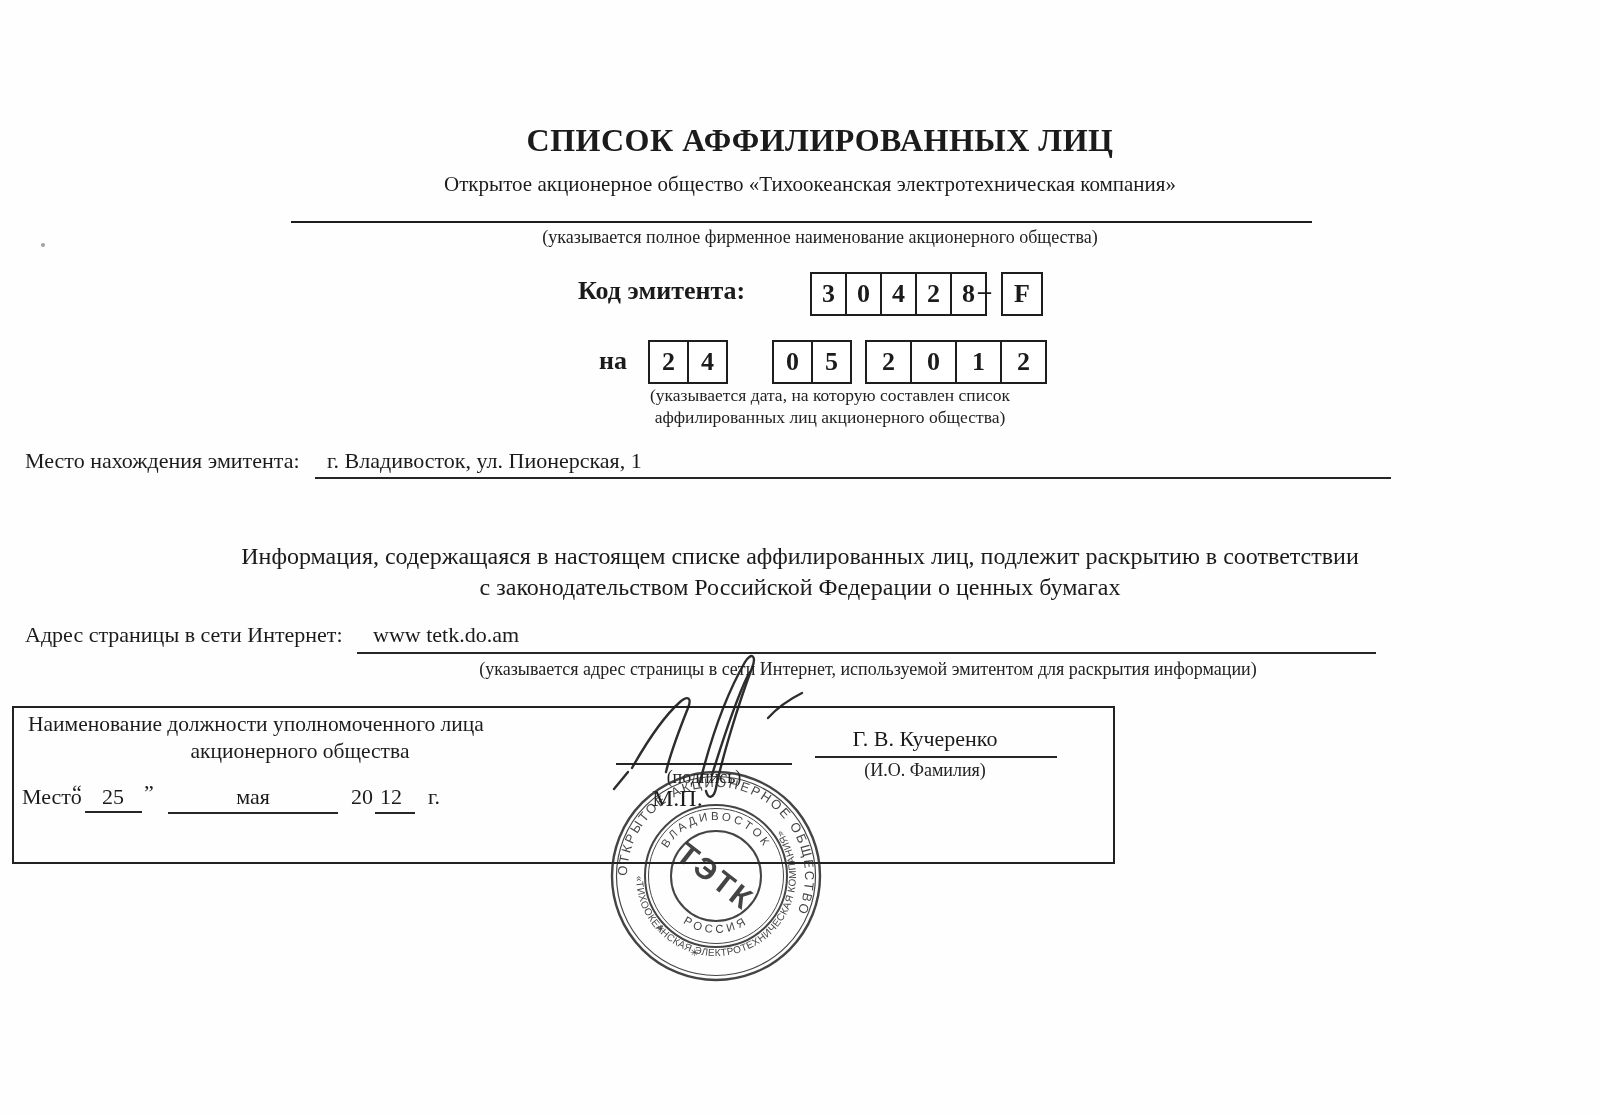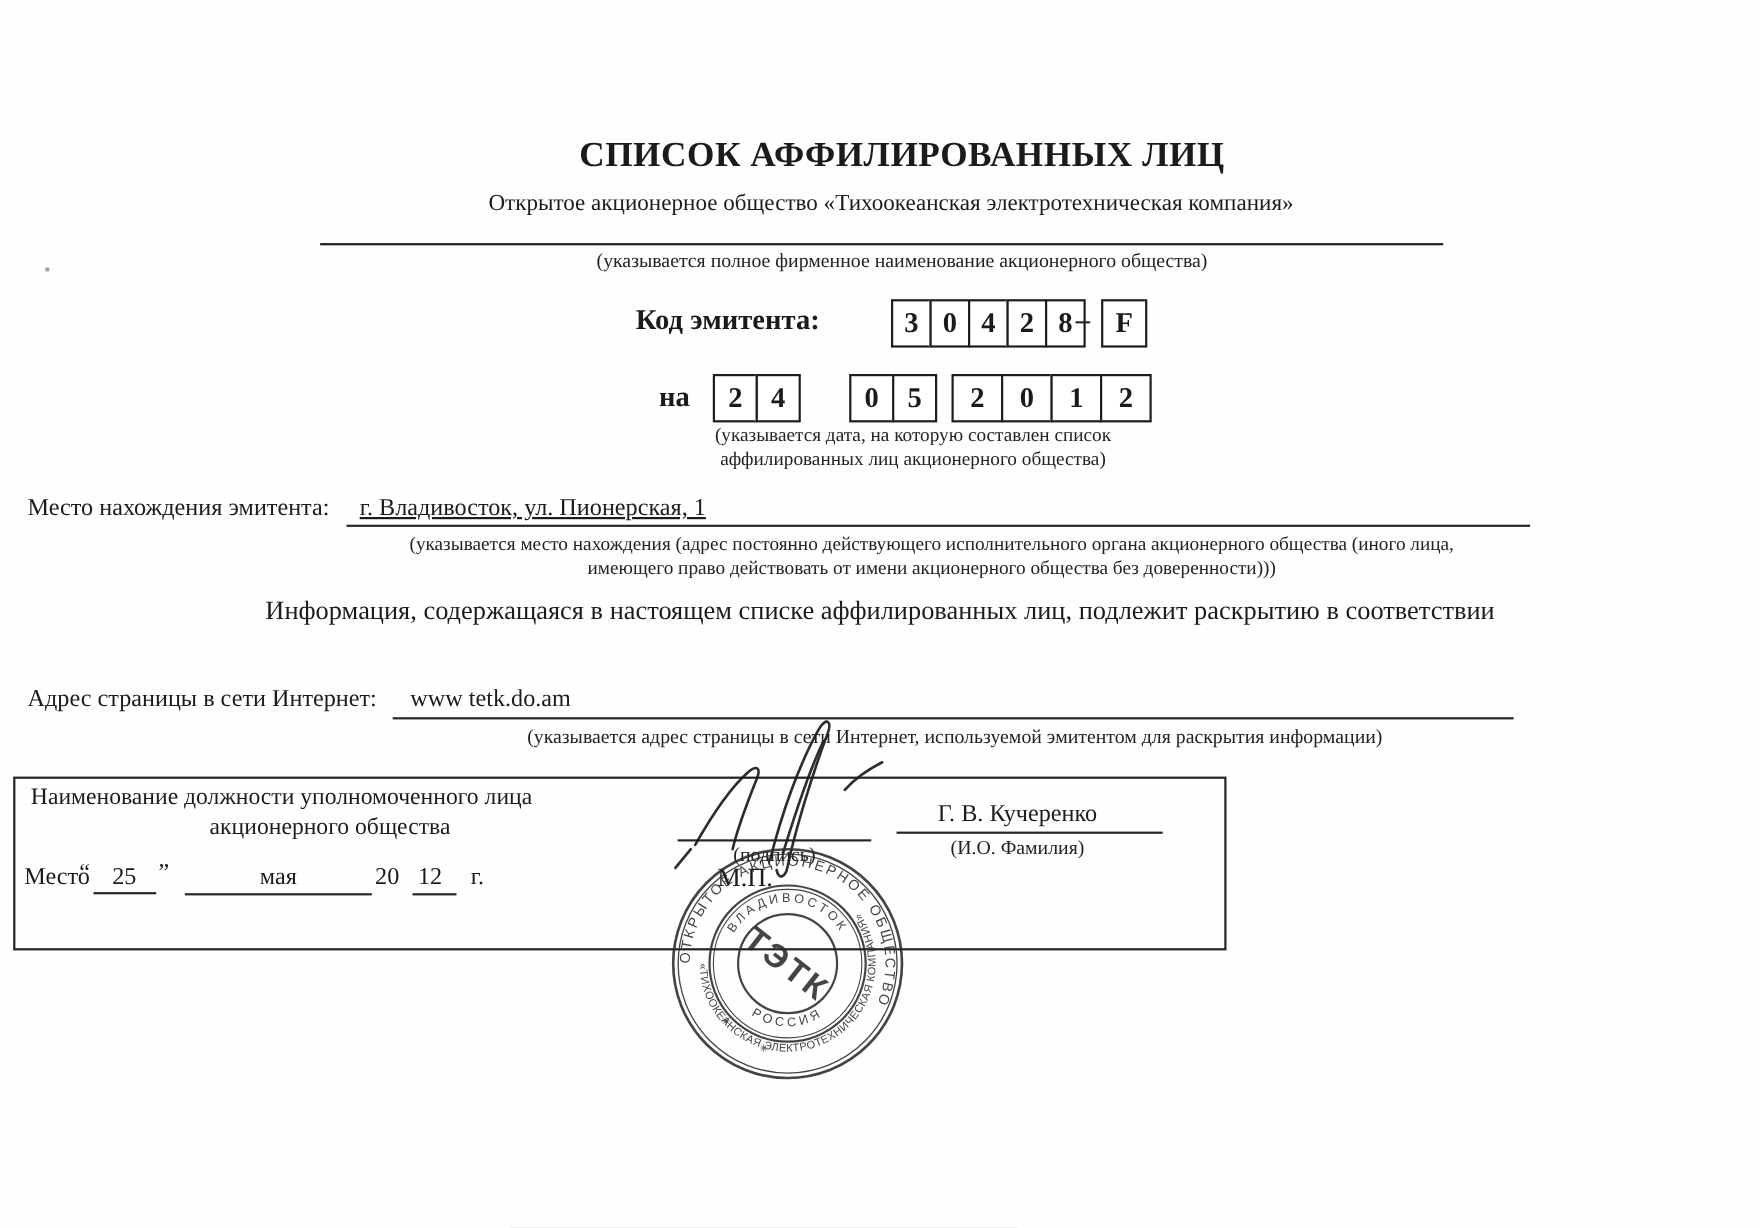--- a/index.html
+++ b/index.html
@@ -68,29 +68,26 @@
     <div class="cell" style="width:43px;">1</div>
     <div class="cell" style="width:43px;">2</div>
   </div>
 
   <div class="abs ctr cap" style="left:530px;top:385px;width:600px;">
     <div>(указывается дата, на которую составлен список</div>
     <div>аффилированных лиц акционерного общества)</div>
   </div>
 
   <div class="abs lbl" style="left:25px;top:448px;">Место нахождения эмитента:</div>
-  <div class="abs lbl" style="left:327px;top:448px;text-decoration:underline;">г. Владивосток, ул. Пионерская, 1</div>
+  <div class="abs lbl" style="left:327px;top:448px;">г. Владивосток, ул. Пионерская, 1</div>
   <div class="uline" style="left:315px;top:477px;width:1076px;"></div>
-  <div class="abs ctr cap" style="left:247px;top:484px;width:1200px;">
-    <div>(указывается место нахождения (адрес постоянно действующего исполнительного органа акционерного общества (иного лица,</div>
-    <div>имеющего право действовать от имени акционерного общества без доверенности)))</div>
-  </div>
 
   <div class="abs ctr" style="left:100px;top:541px;width:1400px;font-size:24px;line-height:31px;">
     <div>Информация, содержащаяся в настоящем списке аффилированных лиц, подлежит раскрытию в соответствии</div>
+    <div>с законодательством Российской Федерации о ценных бумагах</div>
   </div>
 
   <div class="abs lbl" style="left:25px;top:622px;">Адрес страницы в сети Интернет:</div>
   <div class="abs lbl" style="left:373px;top:622px;text-align:center;">www tetk.do.am</div>
   <div class="uline" style="left:357px;top:652px;width:1019px;"></div>
   <div class="abs ctr cap" style="left:368px;top:659px;width:1000px;font-size:18px;">(указывается адрес страницы в сети Интернет, используемой эмитентом для раскрытия информации)</div>
 
   <div class="sigbox"></div>
 
   <div class="abs ctr" style="left:40px;top:739px;width:520px;font-size:21.5px;">акционерного общества</div>
@@ -105,21 +102,21 @@
 
   <div class="abs" style="left:652px;top:785px;font-size:24px;">М.П.</div>
 
   <div class="abs lbl" style="left:22px;top:784px;">Место</div>
   <div class="abs lbl" style="left:72px;top:780px;">“</div>
   <div class="abs ctr lbl" style="left:86px;top:784px;width:54px;">25</div>
   <div class="uline" style="left:85px;top:811px;width:57px;"></div>
   <div class="abs lbl" style="left:144px;top:780px;">”</div>
   <div class="abs ctr lbl" style="left:168px;top:784px;width:170px;">мая</div>
   <div class="uline" style="left:168px;top:812px;width:170px;"></div>
-  <div class="abs lbl" style="left:341px;top:784px;">20</div>
+  <div class="abs lbl" style="left:351px;top:784px;">20</div>
   <div class="abs lbl" style="left:380px;top:784px;">12</div>
   <div class="uline" style="left:375px;top:812px;width:40px;"></div>
   <div class="abs lbl" style="left:428px;top:784px;">г.</div>
 
   <svg class="abs" style="left:600px;top:640px;" width="220" height="170" viewBox="0 0 220 170">
     <g fill="none" stroke="#1c1c1c" stroke-width="2.4" stroke-linecap="round" opacity="0.92">
       <path d="M 28 132 L 14 149"></path>
       <path d="M 32 128 C 45 105 62 78 80 62 C 88 55 92 58 88 68 C 80 88 70 115 66 132"></path>
       <path d="M 100 142 C 110 102 126 55 145 22 C 151 12 157 15 152 28 C 139 62 122 118 116 148 C 114 158 108 160 106 151"></path>
       <path d="M 112 135 C 124 96 136 60 148 35"></path>

